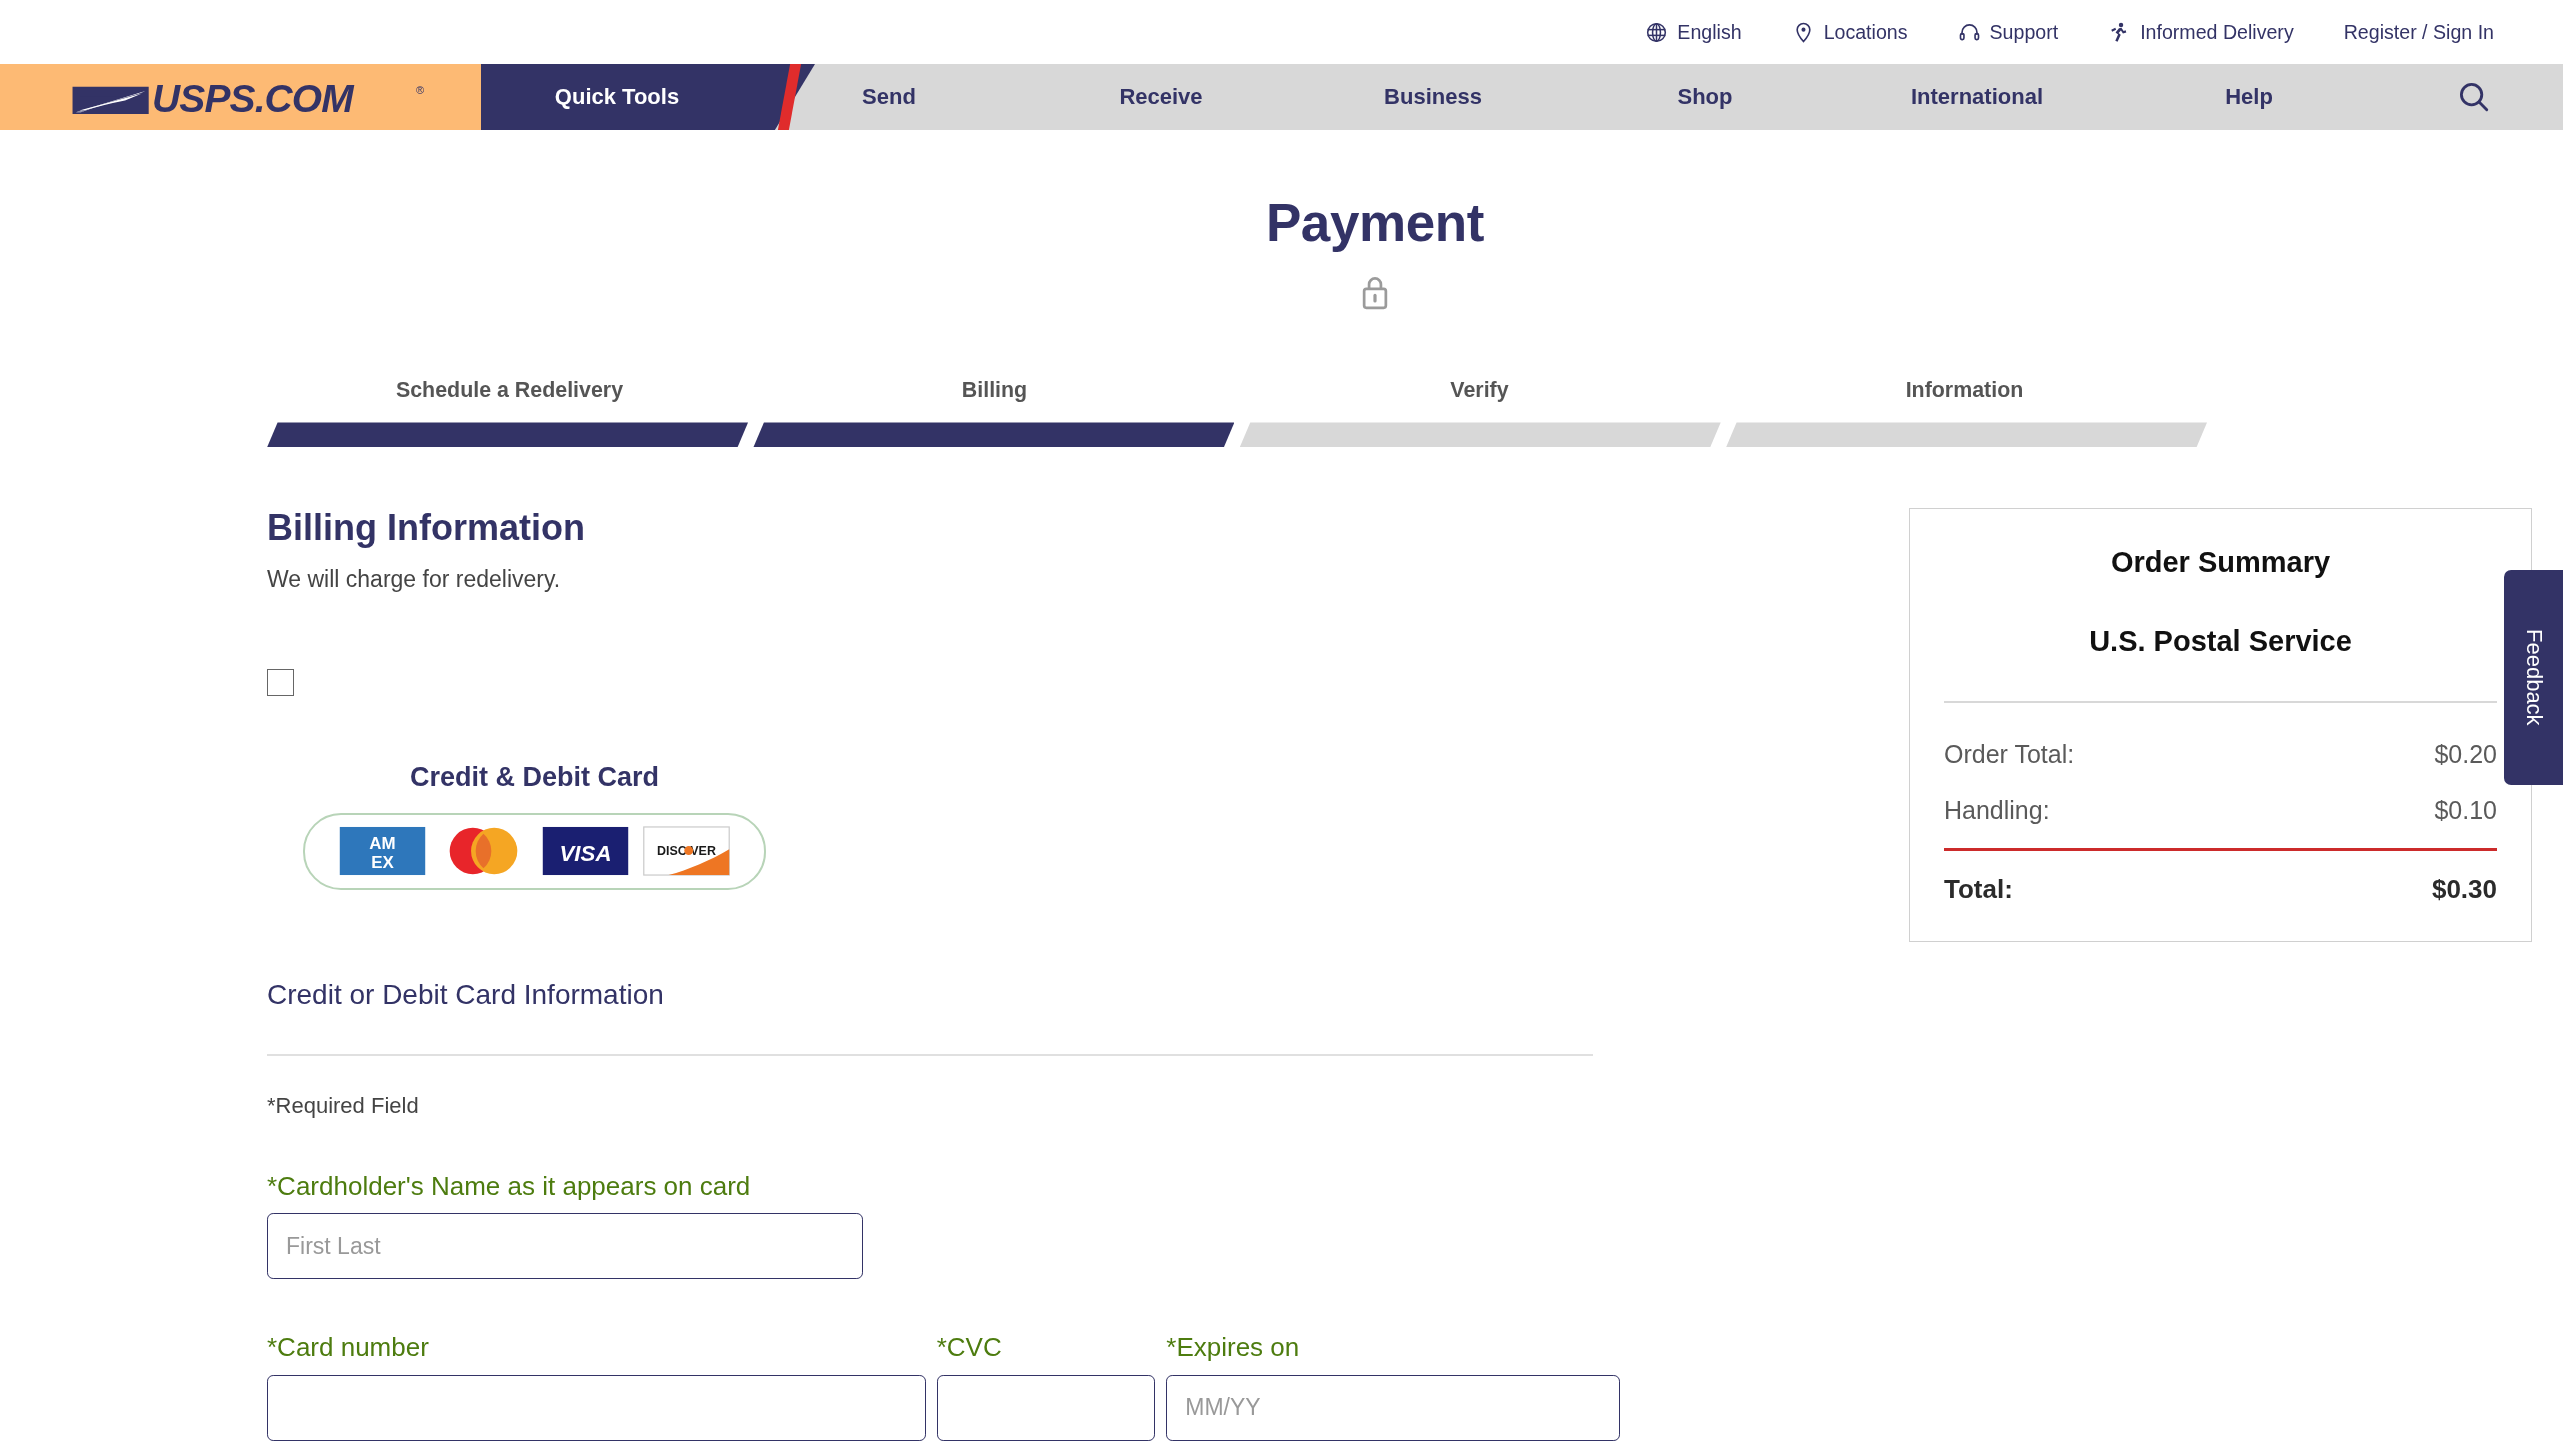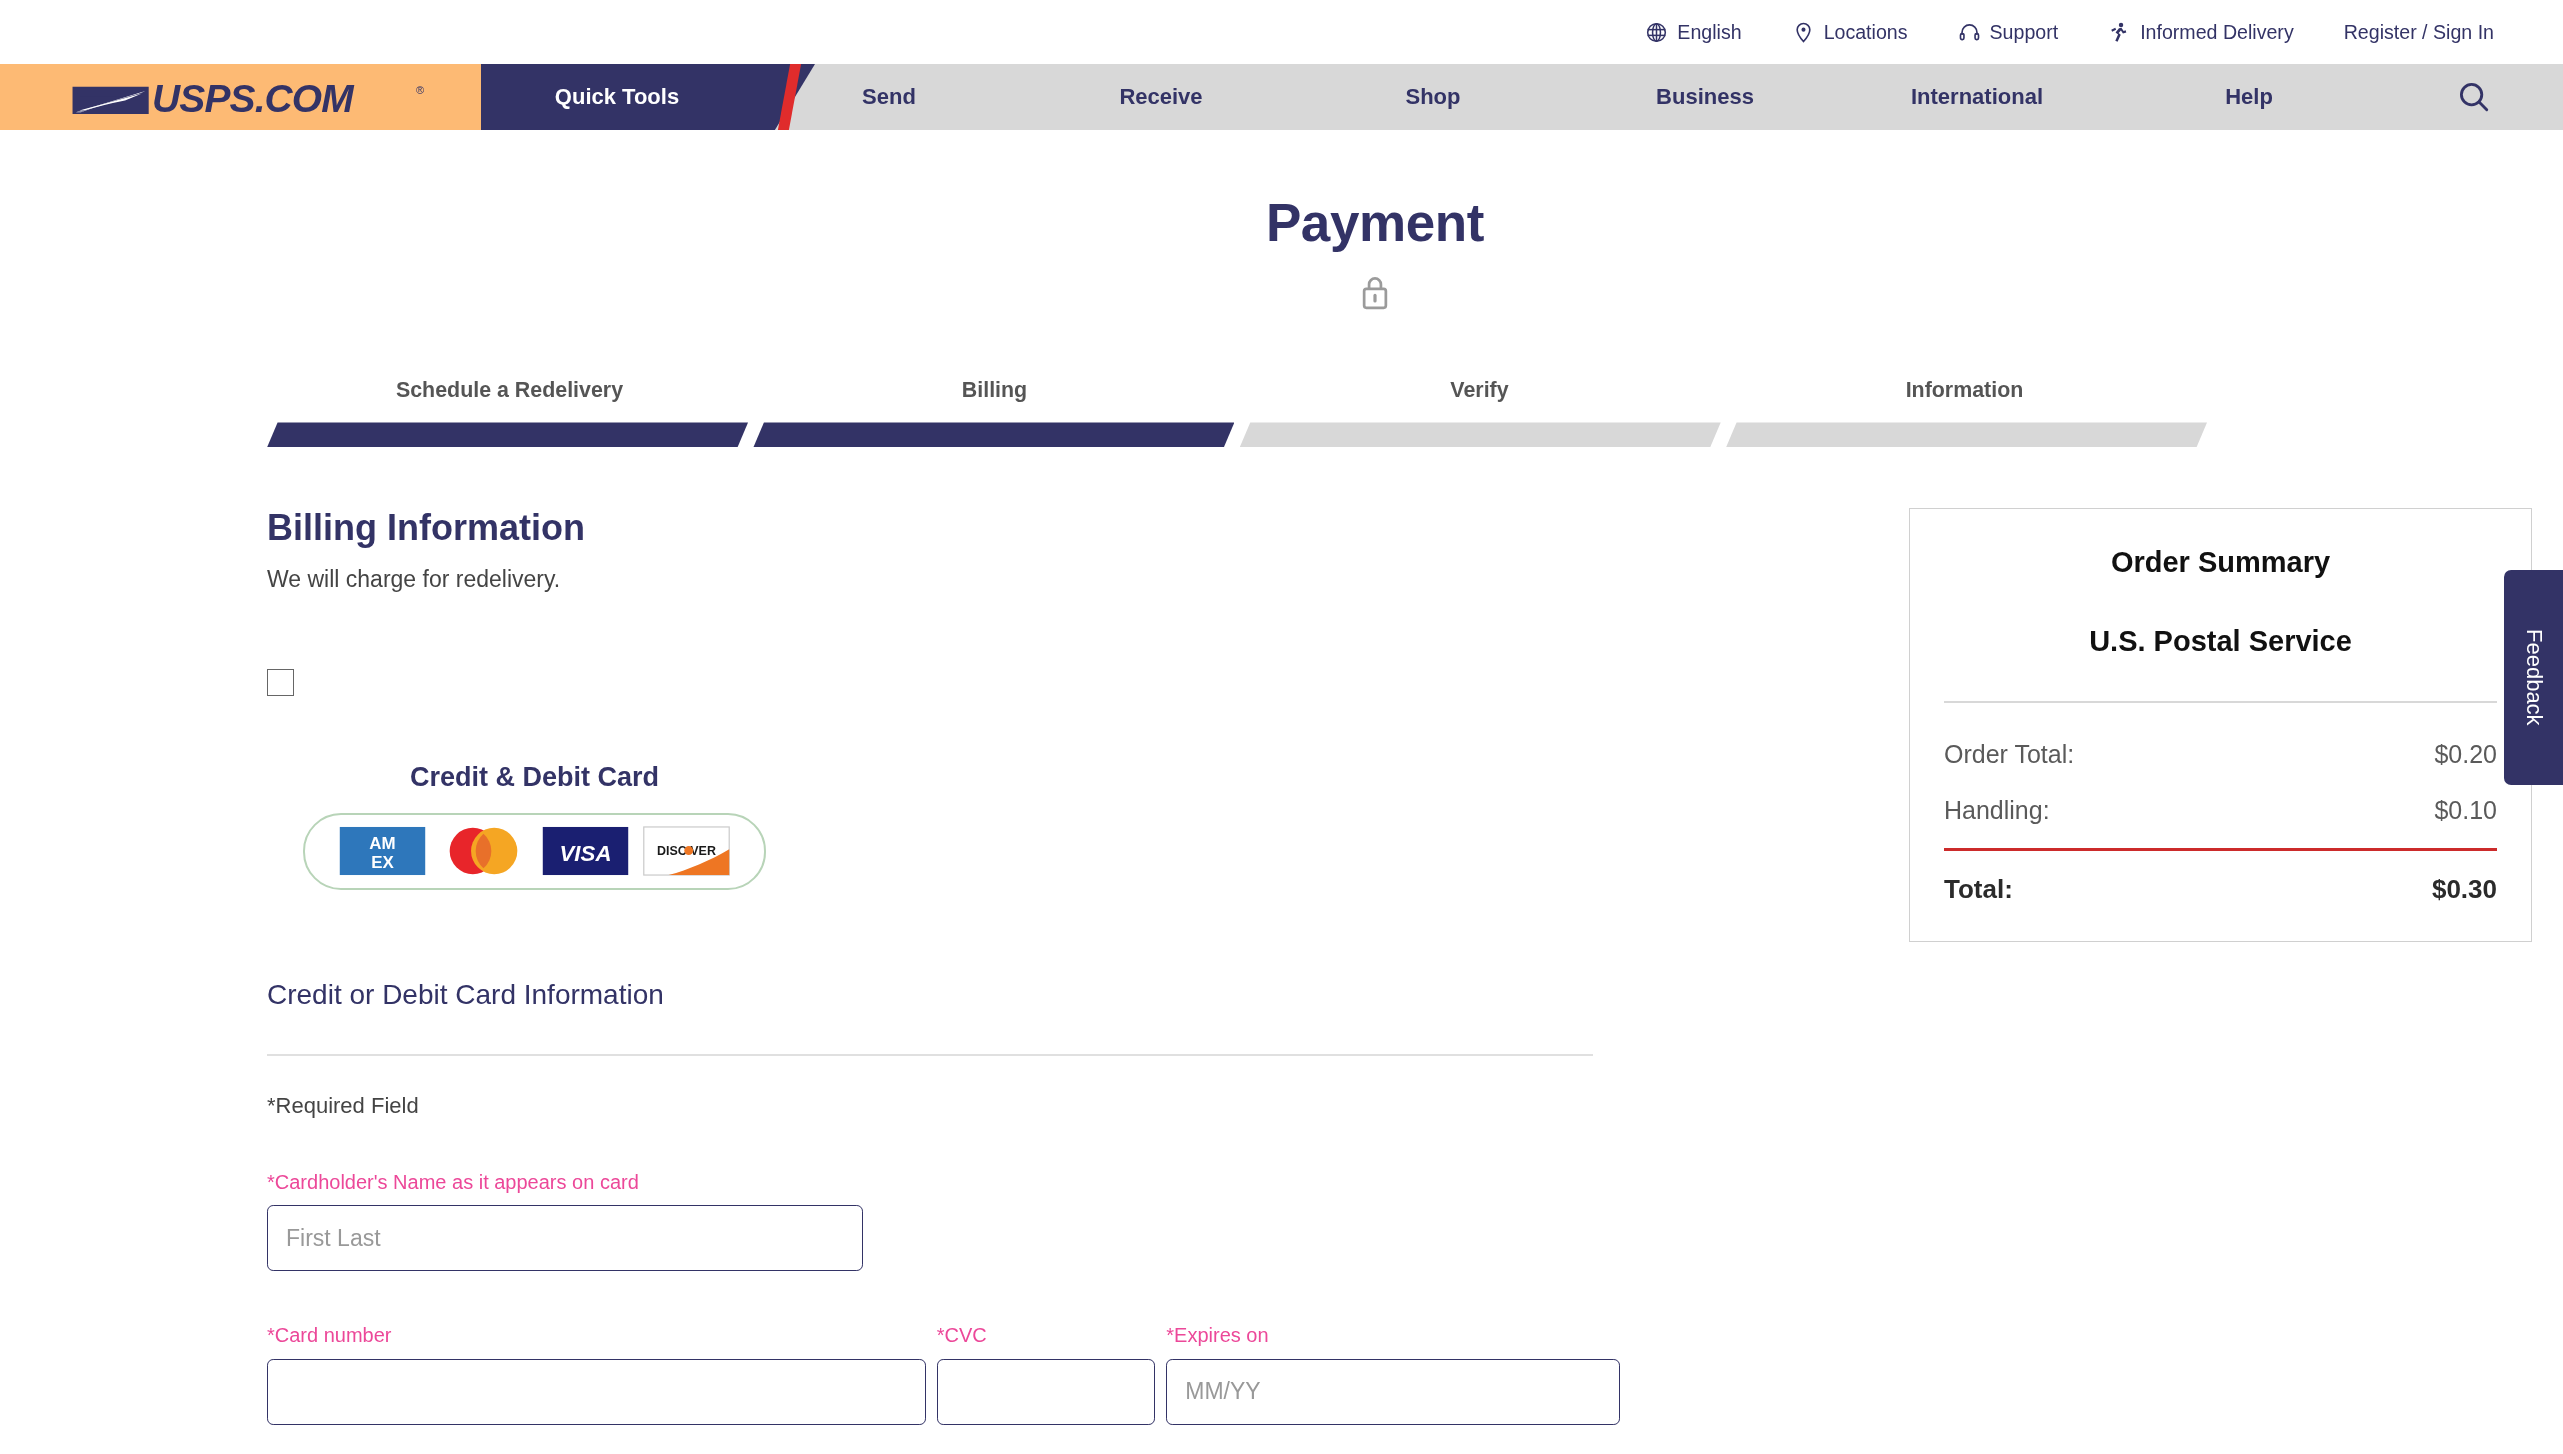--- a/index.html
+++ b/index.html
@@ -217,22 +217,22 @@
     width: 1326px;
     height: 1.8px;
     background: #e0e0e0;
   }
   .required-note {
     margin-top: 37px;
     font-size: 22px;
     color: #444444;
   }
   .field-label {
-    font-size: 20px;
-    color: #ec4899;
+    font-size: 26px;
+    color: #4d7c0f;
     margin-bottom: 11.6px;
   }
   .field-group { margin-top: 52px; }
   .text-input {
     border: 1.8px solid #333366;
     border-radius: 6.2px;
     height: 66px;
     background: #fff;
     font-size: 23px;
     color: #333;
@@ -394,24 +394,24 @@
     <a class="nav-link active" href="#">
       <span>Quick Tools</span>
     </a>
     <a class="nav-link" href="#">
       <span>Send</span>
     </a>
     <a class="nav-link" href="#">
       <span>Receive</span>
     </a>
     <a class="nav-link" href="#">
+      <span>Business</span>
+    </a>
+    <a class="nav-link" href="#">
       <span>Shop</span>
-    </a>
-    <a class="nav-link" href="#">
-      <span>Business</span>
     </a>
     <a class="nav-link" href="#">
       <span>International</span>
     </a>
     <a class="nav-link" href="#">
       <span>Help</span>
     </a>
   </div>
 
   <div class="search-cell">

